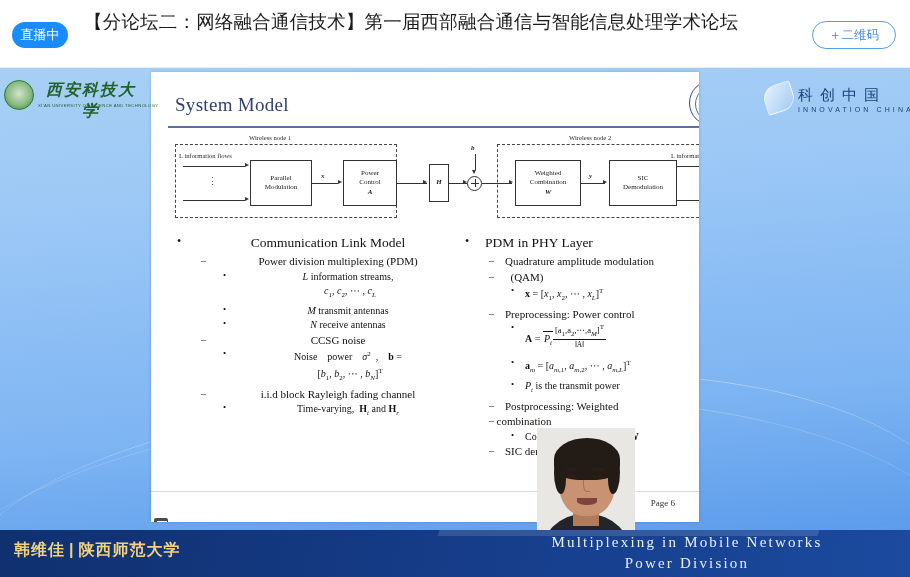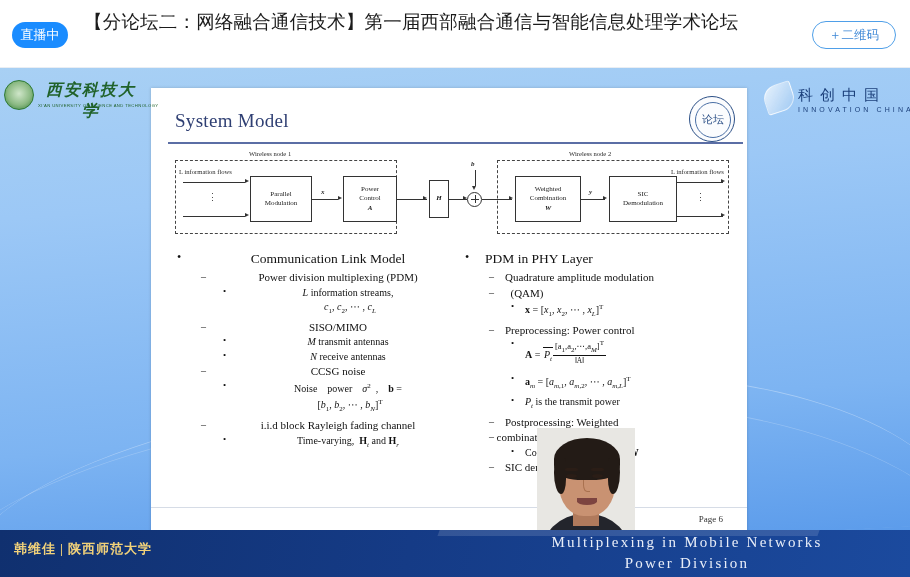--- a/index.html
+++ b/index.html
@@ -66,22 +66,22 @@
   .stage-swoosh2 {
     position: absolute; left: -80px; bottom: -60px;
     width: 1060px; height: 190px;
     border-top: 1.5px solid rgba(255,255,255,0.22);
     border-radius: 55% 45% 0 0 / 100% 100% 0 0;
     transform: rotate(-2deg);
   }
 
   
   .slide {
-    position: absolute; left: 151px; top: 20px;
-    width: 596px; height: 450px;
+    position: absolute; left: 151px; top: 4px;
+    width: 548px; height: 450px;
     background: #ffffff;
     box-shadow: 0 0 3px rgba(0,0,0,0.18);
     overflow: hidden;
   }
   .slide-header {
     position: absolute; left: 0; top: 0;
     width: 608px; height: 62px;
     background: #ffffff;
   }
   .slide-title {
@@ -378,22 +378,22 @@
 
   
   .bottombar {
     position: absolute; left: 0; top: 530px;
     width: 910px; height: 47px;
     background: linear-gradient(100deg, #10306f 0%, #153b86 45%, #1b4a9e 100%);
     overflow: hidden;
   }
   .speaker {
     position: absolute; left: 14px; top: 10px;
-    font-family: Liberation Serif, serif;
-    font-size: 13px;
+    font-family: Liberation Sans, sans-serif;
+    font-size: 16px;
     color: #f2d27a;
     font-weight: bold;
     letter-spacing: 1px;
     white-space: nowrap;
   }
   .speaker .bar {
     display: inline-block;
     margin: 0 4px;
     color: #f2d27a;
   }
@@ -507,21 +507,20 @@
 
     <div class="content">
 
       <div class="col col-left">
         <div class="l1">Communication Link Model</div>
 
         <div class="l2">Power division multiplexing (PDM)</div>
         <div class="l3"><span class="it">L</span> information streams,</div>
         <div class="l3cont"><span class="it">c</span><sub>1</sub>, <span class="it">c</span><sub>2</sub>, ⋯ , <span class="it">c</span><sub class="it">L</sub></div>
 
-        <div class="l2">SISO/MIMO</div>
         <div class="l3"><span class="it">M</span> transmit antennas</div>
         <div class="l3"><span class="it">N</span> receive antennas</div>
 
         <div class="l2">CCSG noise</div>
         <div class="l3">Noise&nbsp;&nbsp;&nbsp;&nbsp;power&nbsp;&nbsp;&nbsp;&nbsp;<span class="it">σ</span><sup>2</sup>&nbsp;&nbsp;,&nbsp;&nbsp;&nbsp;&nbsp;<span class="bf">b</span> =</div>
         <div class="l3cont">[<span class="it">b</span><sub>1</sub>, <span class="it">b</span><sub>2</sub>, ⋯ , <span class="it">b</span><sub class="it">N</sub>]<sup>T</sup></div>
 
         <div class="l2">i.i.d block Rayleigh fading channel</div>
         <div class="l3">Time-varying, &nbsp;<span class="bf">H</span><sub class="it">t</sub> and <span class="bf">H</span><sub class="it">r</sub></div>
       </div>

